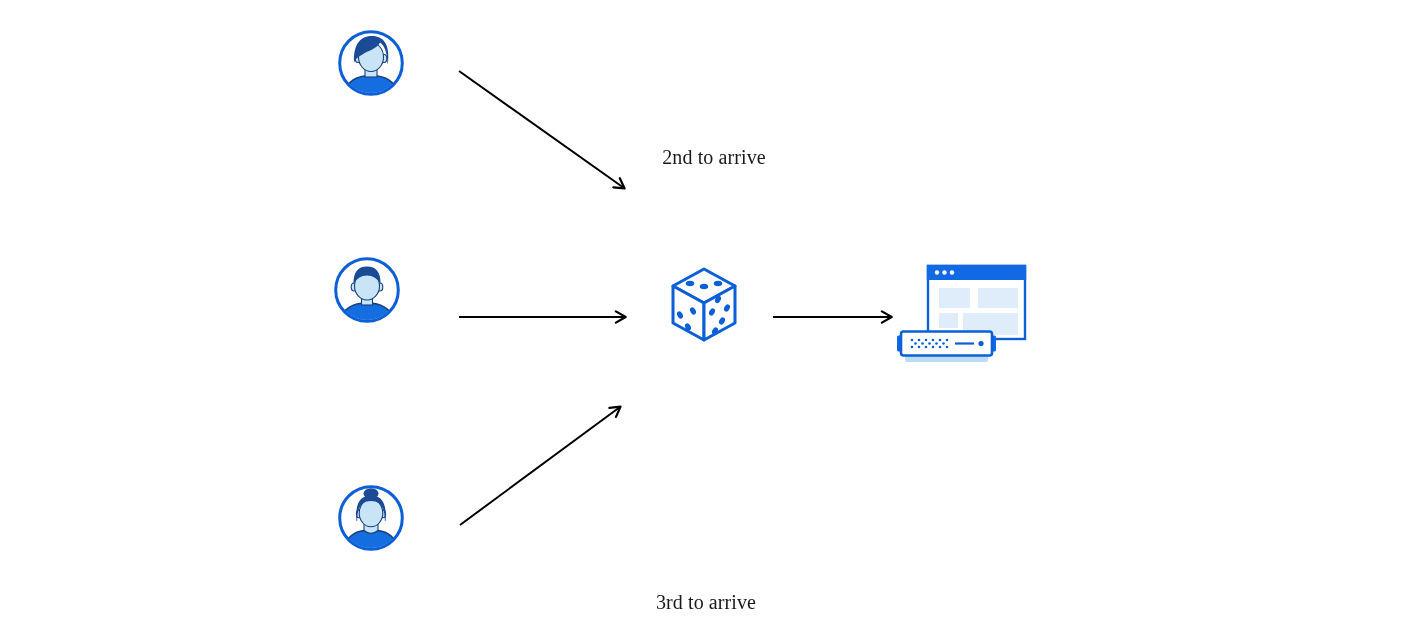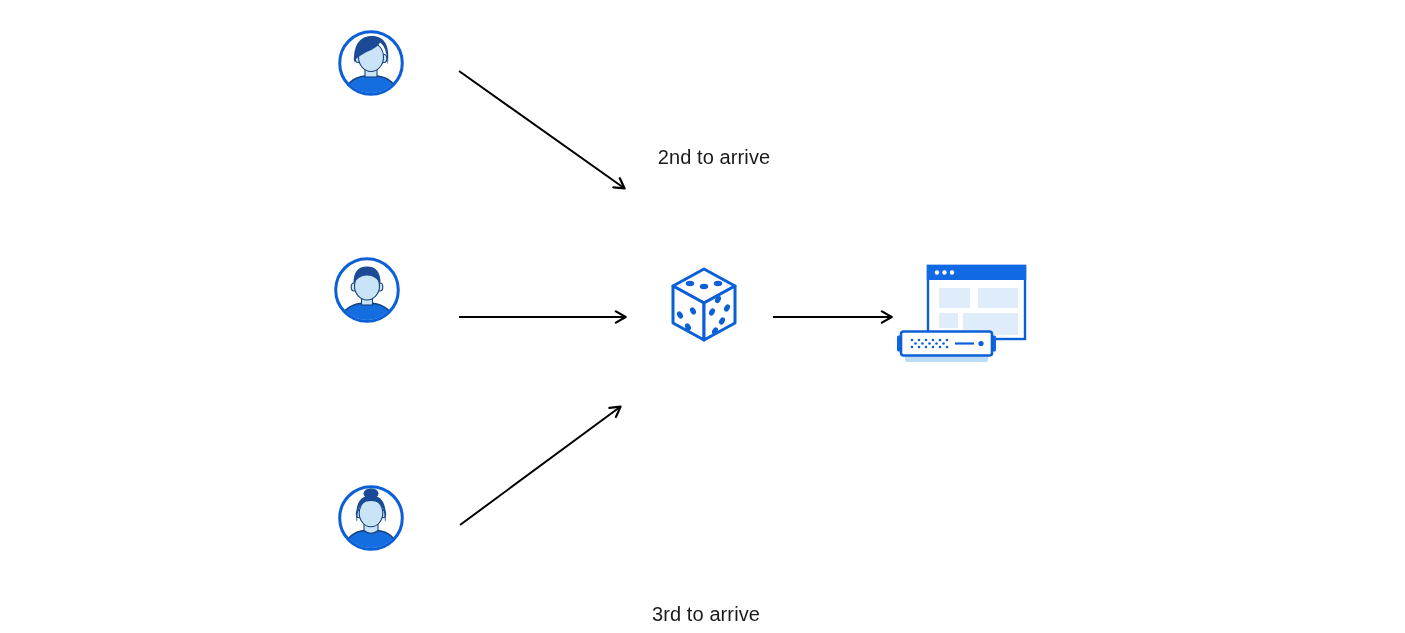--- a/index.html
+++ b/index.html
@@ -11,21 +11,21 @@
     --color-shirt:#156ee0;
     --color-pale:#deedf9;
     --color-paleDeep:#bcdcf5;
     --color-text:#1a1a1a;
     --color-arrow:#000000;
     --color-background:#ffffff;
   }
   *{margin:0;padding:0;box-sizing:border-box;}
   html,body{width:1405px;height:633px;background:var(--color-background);overflow:hidden;}
   body{font-family:"Liberation Sans","DejaVu Sans",sans-serif;}
-  .canvas{position:absolute;inset:0;width:1405px;height:491px;}
+  .canvas{position:absolute;inset:0;width:1405px;height:491px;font-family:Liberation Serif, serif;}
   .abs{position:absolute;}
   .node-label{
     position:absolute;
     transform:translateX(-50%);
     white-space:nowrap;
     font-size:20px;
     color:var(--color-text);
     letter-spacing:0.1px;
   }
   .arrows-layer{position:absolute;left:0;top:0;width:1405px;height:633px;}
@@ -96,21 +96,21 @@
       <circle class="ring" cx="33" cy="33" r="31.3"></circle>
       <g clip-path="url(#clipB)">
         <path class="shirt" d="M5,66 C8,52 18,46 33,46 C48,46 58,52 61,66 Z"></path>
         <rect class="skin" x="27.5" y="35" width="11" height="13"></rect>
         <ellipse class="skin" cx="20" cy="30" rx="2.8" ry="4"></ellipse>
         <ellipse class="skin" cx="46" cy="30" rx="2.8" ry="4"></ellipse>
         <ellipse class="skin" cx="33" cy="29" rx="12.5" ry="14"></ellipse>
         <path class="hair" d="M19.5,27 Q19,9.5 33,9.5 Q47,9.5 46.5,27 Q42,18.5 33,18.5 Q24,18.5 19.5,27 Z"></path>
       </g>
     </svg>
-    <div class="node-label" style="left:372px;top:346px;">3rd to arrive</div>
+    <div class="node-label" style="left:372px;top:334px;">3rd to arrive</div>
   </div>
 
   <div class="abs" style="left:338px;top:485px;">
     <svg width="66" height="66" viewBox="0 0 66 66">
       <defs>
           <clipPath id="clipC">
             <circle cx="33" cy="33" r="30"></circle>
           </clipPath>
         </defs>
       <circle class="ring" cx="33" cy="33" r="31.3"></circle>

